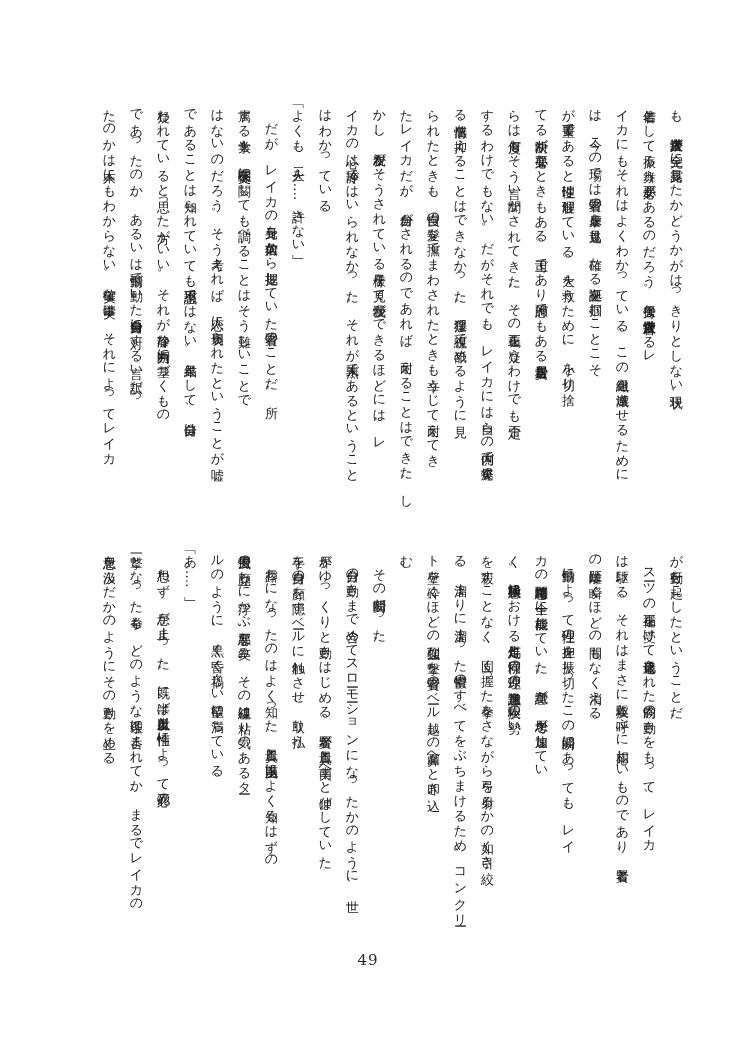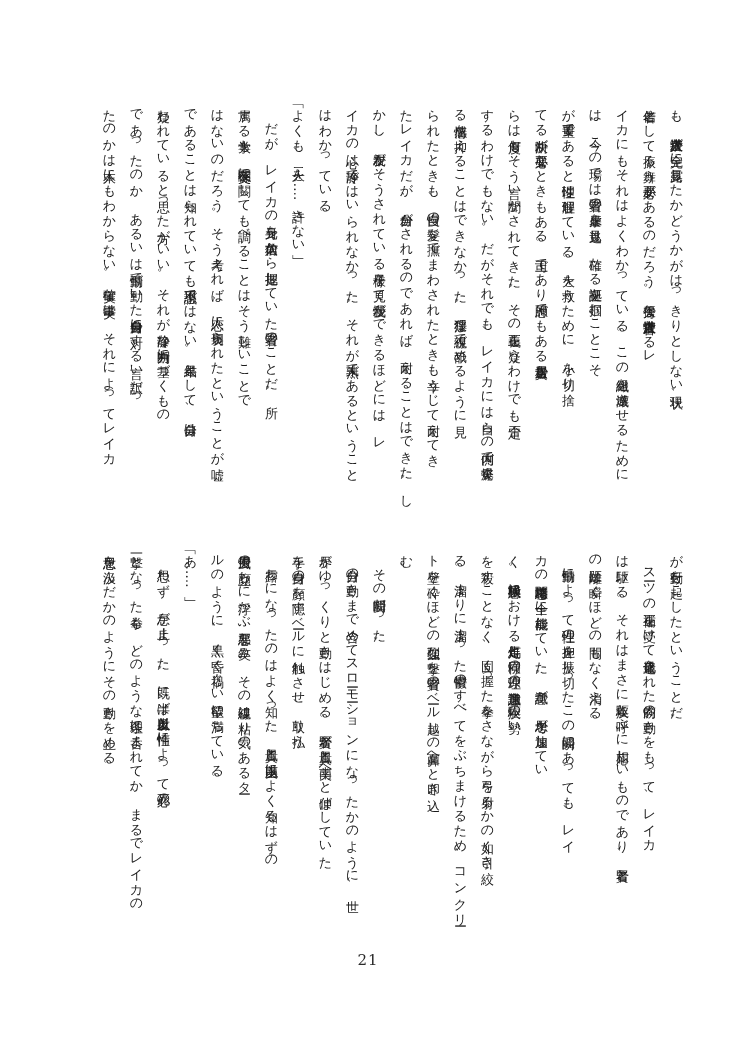--- a/index.html
+++ b/index.html
@@ -96,15 +96,15 @@
     <p>手を自身の顔を隠すベールに触れさせ、取り払う。</p>
     <p>　露わになったのはよく知った、風貴と美南以上によく知るはずの</p>
     <p>優男風の顔立ちに浮かぶ邪悪な笑み。その視線は粘り気のあるター</p>
     <p>ルのように、黒く昏く禍々しい欲望に満ちている。</p>
     <p>「あ……」</p>
     <p>　思わず、息が止まった。既に半ば以上反射と惰性によって必死の</p>
     <p>一撃となった拳も、どのような条理に呑まれてか、まるでレイカの</p>
     <p>意思を汲んだかのようにその動きを止める。</p>
   </div>
 
-  <div class="page-number">21</div>
+  <div class="page-number">49</div>
 
 </div>
 
 </body></html>

